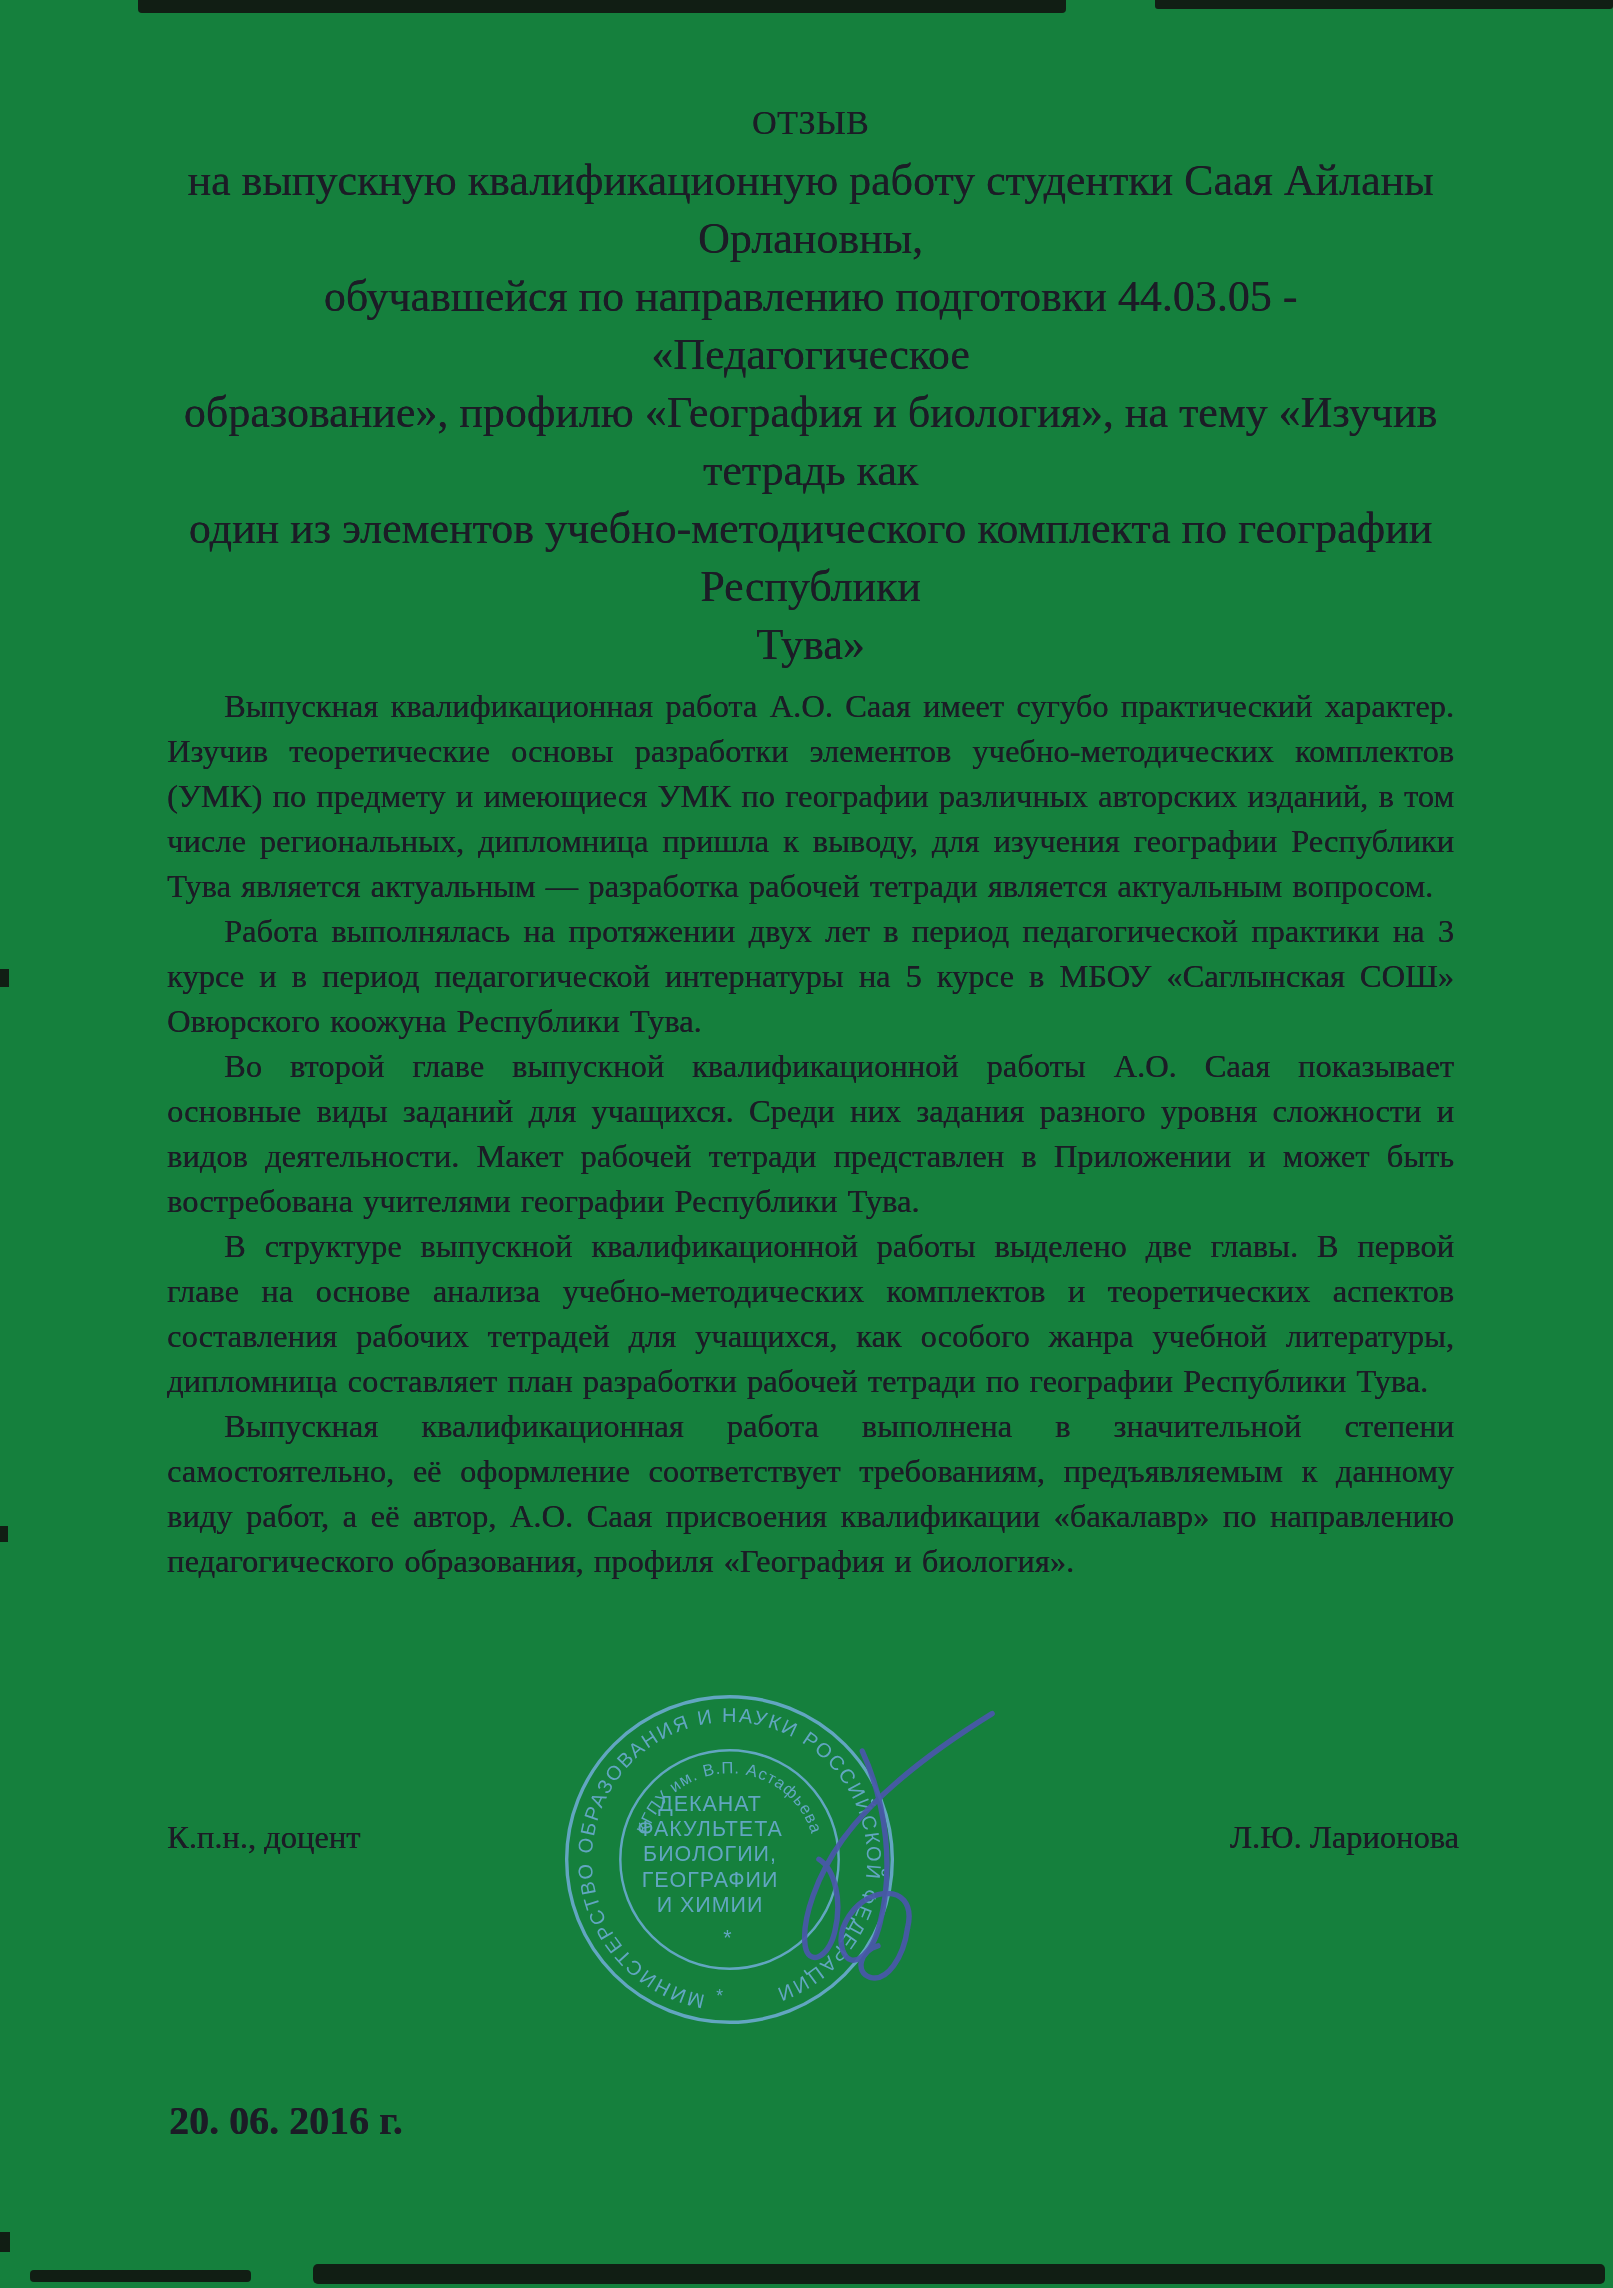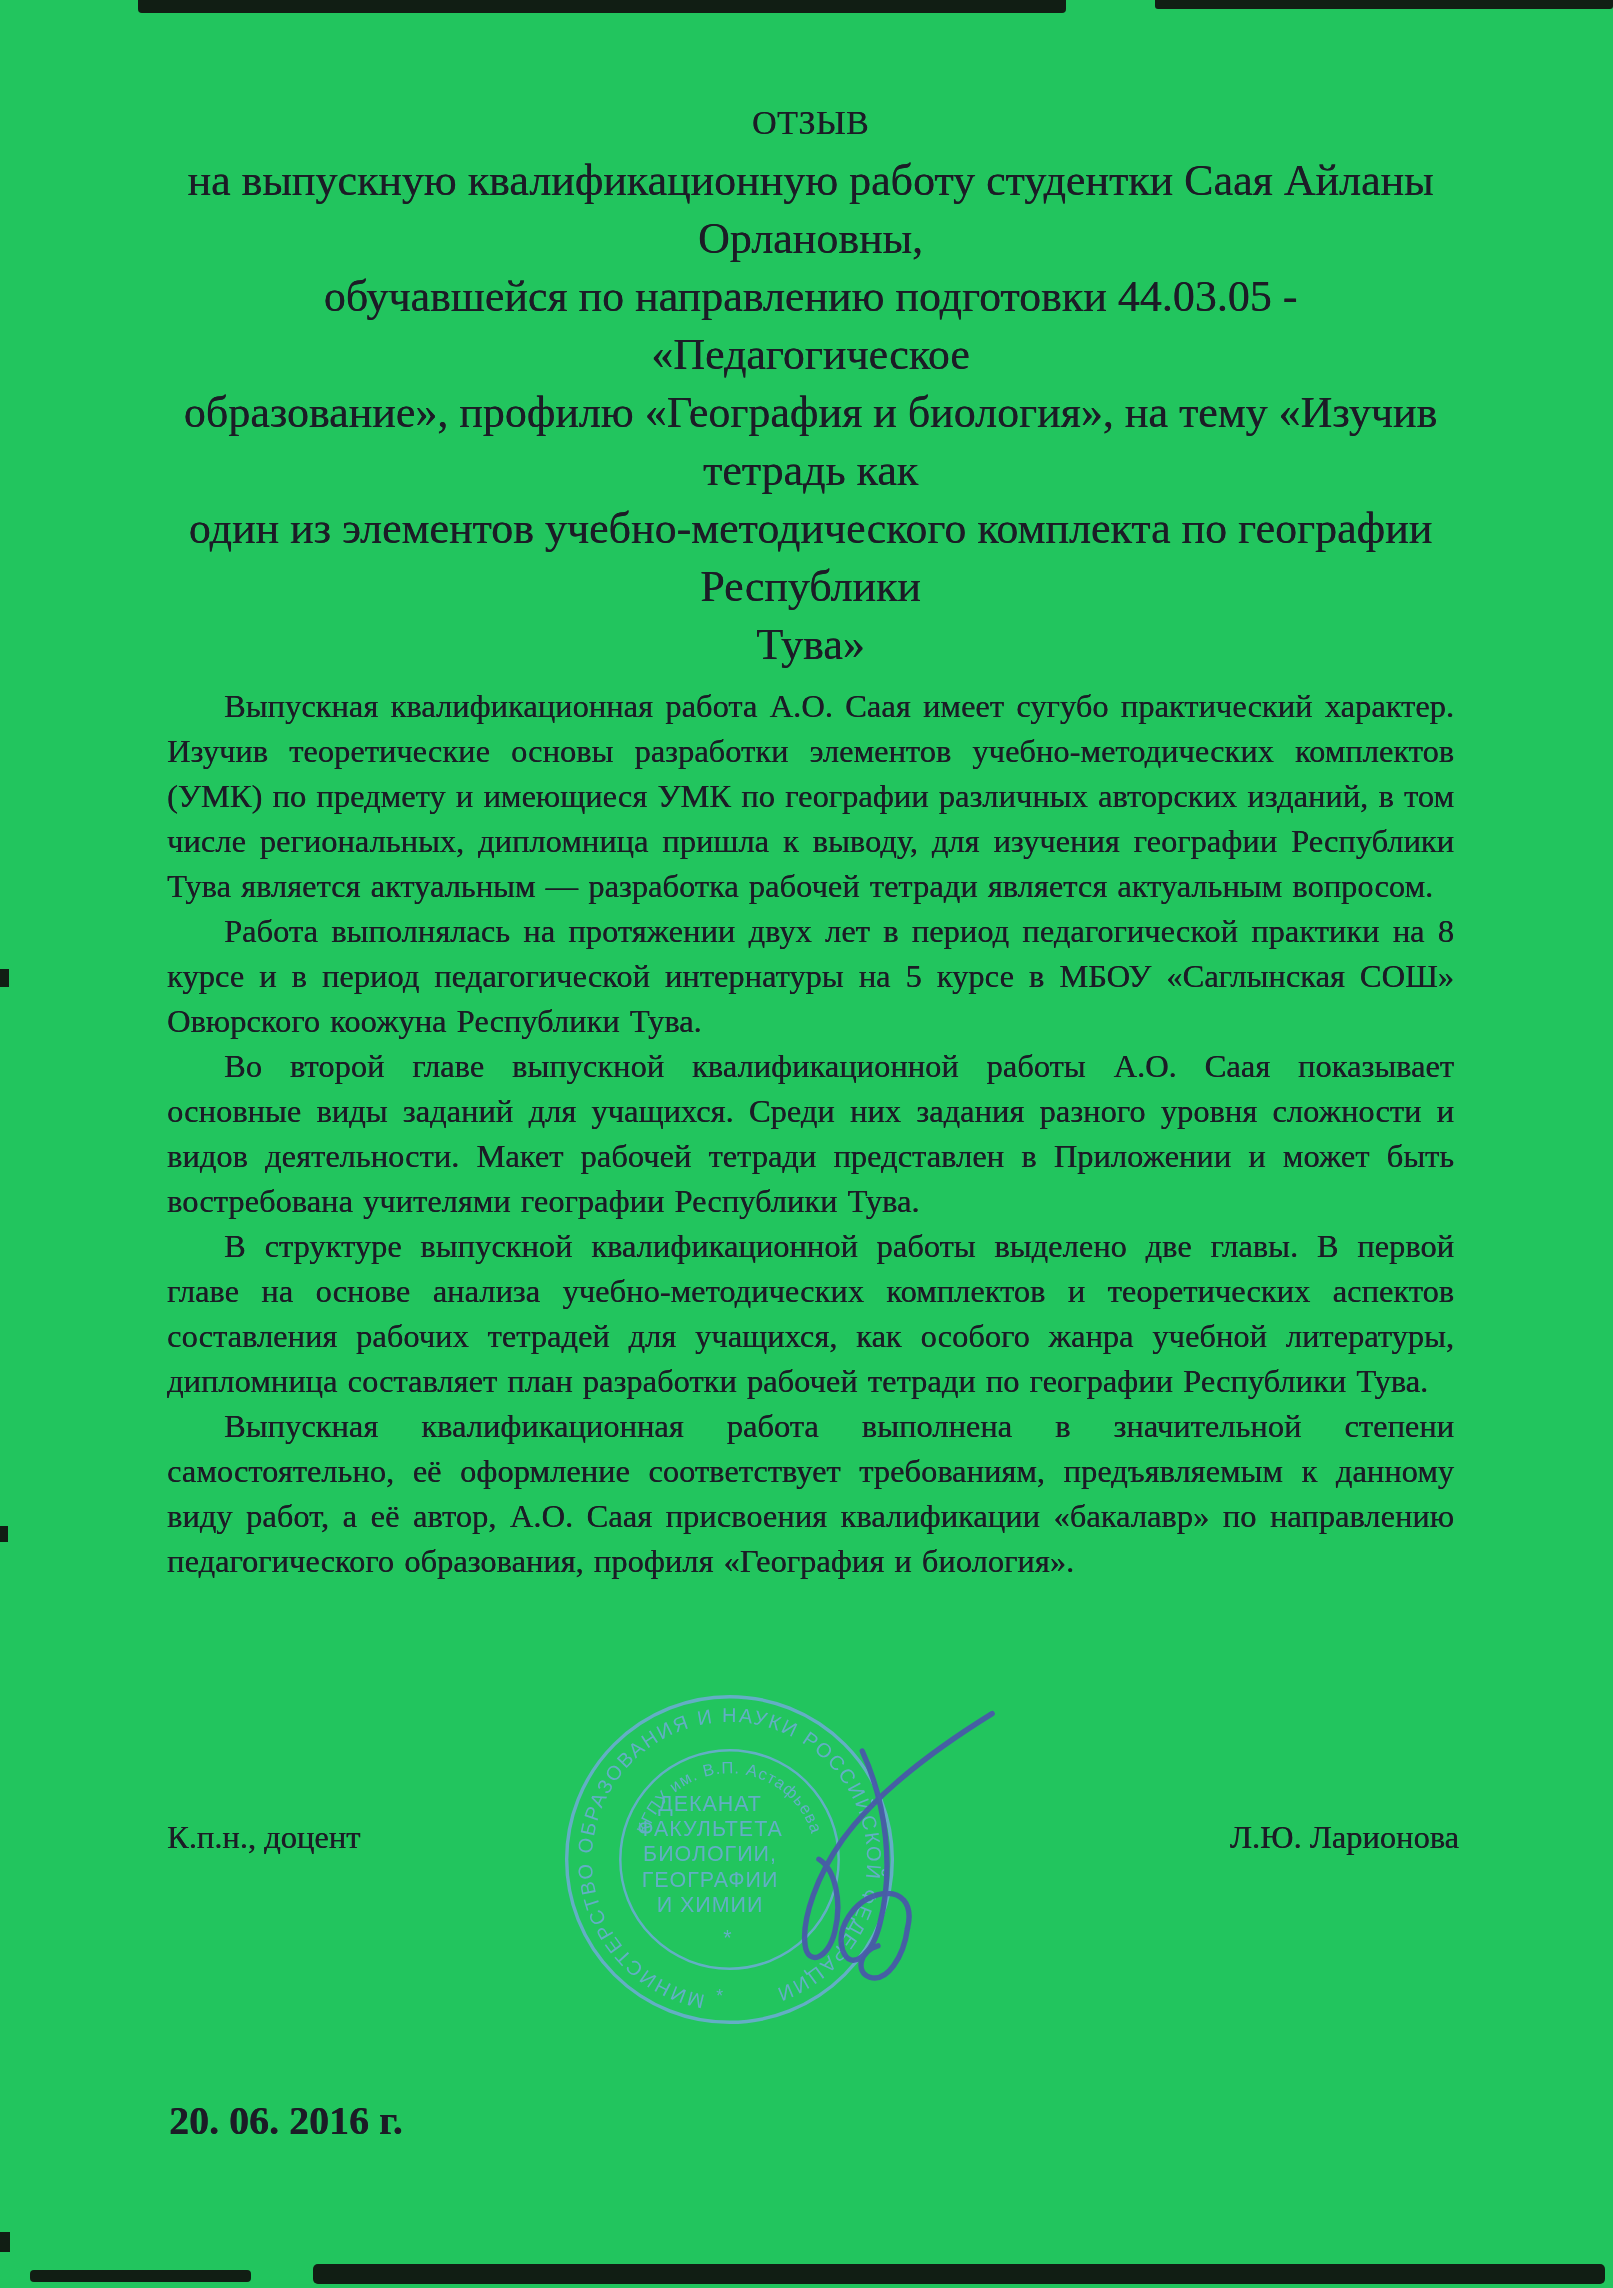--- a/index.html
+++ b/index.html
@@ -1,21 +1,21 @@
 <!DOCTYPE html>
 <html><head>
 <meta charset="utf-8">
 <style>
   html, body { margin: 0; padding: 0; background: #e8e8e8; }
   .screen {
     position: relative;
     width: 1614px;
     height: 2288px;
     margin: 0 auto;
-    background: #22c55e;
+    background: #15803d;
     overflow: hidden;
     font-family: "Liberation Serif", "DejaVu Serif", serif;
     color: #1c1c26;
   }
   
   .artifact { position: absolute; background: #111e14; }
   .bar-top-a    { left: 138px;  top: 0;       width: 928px;  height: 12.8px; border-radius: 0 0 3.9px 3.9px; }
   .bar-top-b    { left: 1155px; top: 0;       width: 458px;  height: 8.9px;  border-radius: 0 0 3px 3px; }
   .bar-bottom-a { left: 313px;  top: 2264px;  width: 1292px; height: 19.7px; border-radius: 4.9px; }
   .bar-bottom-b { left: 29.6px;   top: 2270px;  width: 221px;  height: 11.8px; border-radius: 3.9px; }
@@ -112,21 +112,21 @@
 
     <div class="subtitle-line">на выпускную квалификационную работу студентки Саая Айланы Орлановны,</div>
         <div class="subtitle-line">обучавшейся по направлению подготовки 44.03.05 - «Педагогическое</div>
         <div class="subtitle-line">образование», профилю «География и биология», на тему «Изучив тетрадь как</div>
         <div class="subtitle-line">один из элементов учебно-методического комплекта по географии Республики</div>
         <div class="subtitle-line">Тува»</div>
       </div>
     <div class="body-text">
 
     <p class="para">Выпускная квалификационная работа А.О. Саая имеет сугубо практический характер. Изучив теоретические основы разработки элементов учебно-методических комплектов (УМК) по предмету и имеющиеся УМК по географии различных авторских изданий, в том числе региональных, дипломница пришла к выводу, для изучения географии Республики Тува является актуальным — разработка рабочей тетради является актуальным вопросом.</p>
-        <p class="para">Работа выполнялась на протяжении двух лет в период  педагогической практики на 8 курсе и в период педагогической интернатуры на 5 курсе в МБОУ «Саглынская СОШ» Овюрского коожуна Республики Тува.</p>
+        <p class="para">Работа выполнялась на протяжении двух лет в период  педагогической практики на 3 курсе и в период педагогической интернатуры на 5 курсе в МБОУ «Саглынская СОШ» Овюрского коожуна Республики Тува.</p>
         <p class="para">Во второй главе выпускной квалификационной работы А.О. Саая показывает основные виды заданий для учащихся. Среди них задания разного уровня сложности и видов деятельности. Макет рабочей тетради представлен в Приложении и может быть востребована учителями географии Республики Тува.</p>
         <p class="para">В структуре выпускной квалификационной работы выделено две главы. В первой главе на основе анализа учебно-методических комплектов и теоретических аспектов составления рабочих тетрадей для учащихся, как особого жанра учебной литературы, дипломница составляет план разработки рабочей тетради по географии Республики Тува.</p>
         <p class="para">Выпускная квалификационная работа выполнена в значительной степени самостоятельно, её оформление соответствует требованиям, предъявляемым к данному виду работ, а её автор, А.О. Саая присвоения квалификации «бакалавр» по направлению педагогического образования, профиля «География и биология».</p>
       </div>
   </div>
 
   <svg class="stamp-svg" viewBox="0 0 360 360">
     <g fill="none" stroke="#6dacd4">
       <circle cx="180" cy="180" r="167" stroke-width="3.5"></circle>
       <circle cx="180" cy="180" r="112" stroke-width="2.5"></circle>

